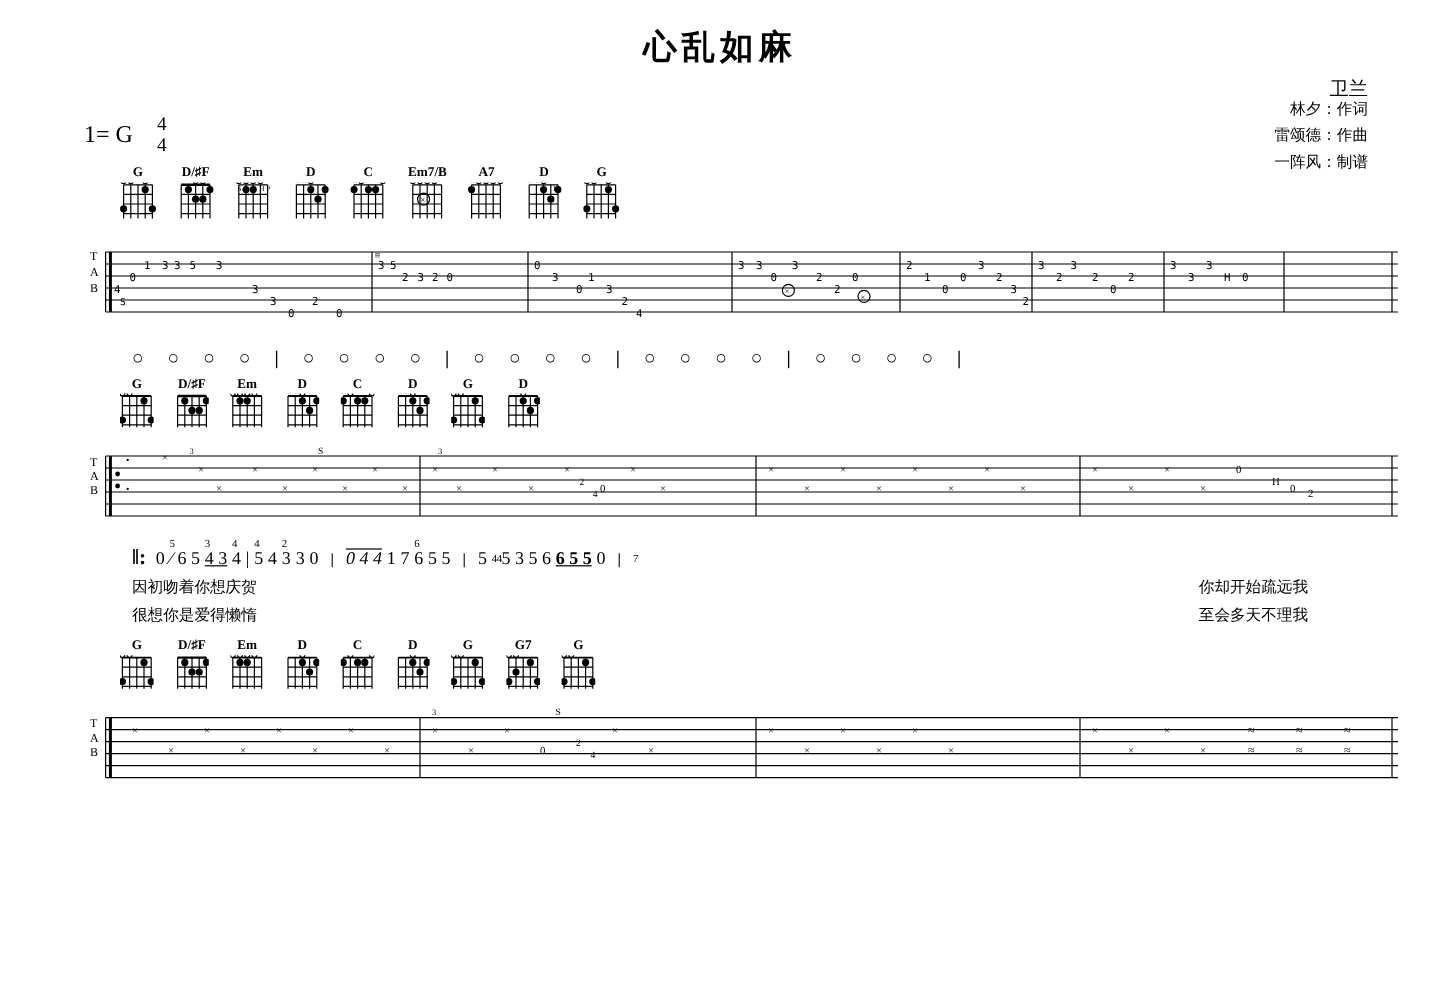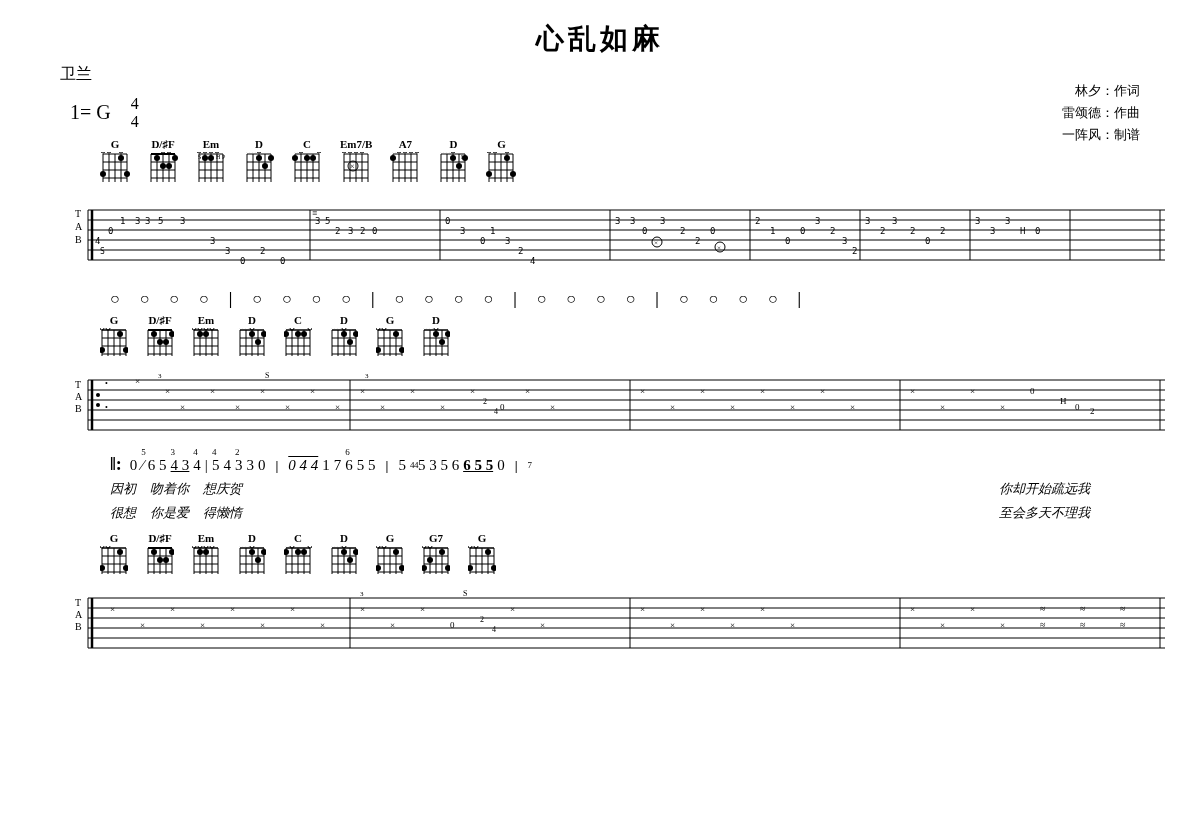--- a/index.html
+++ b/index.html
@@ -19,21 +19,21 @@
       position: relative;
     }
     .title {
       text-align: center;
       font-size: 28px;
       font-weight: bold;
       margin-bottom: 6px;
       letter-spacing: 4px;
     }
     .subtitle {
-      text-align: left;
+      text-align: right;
       font-size: 16px;
       margin-bottom: 10px;
     }
     .credits {
       position: absolute;
       right: 60px;
       top: 80px;
       text-align: right;
       font-size: 13px;
       line-height: 1.7;
@@ -84,22 +84,20 @@
     }
     .lyrics-section {
       display: flex;
       justify-content: space-between;
       font-size: 13px;
       padding: 2px 50px;
       margin-bottom: 2px;
     }
     .lyrics-section .left, .lyrics-section .right {
       display: flex;
-      gap: 14px;
-      font-style: italic;
     }
   </style>
 </head>
 <body>
 
 <div class="page">
 
   <div class="title">心乱如麻</div>
   <div class="subtitle">卫兰</div>
 

